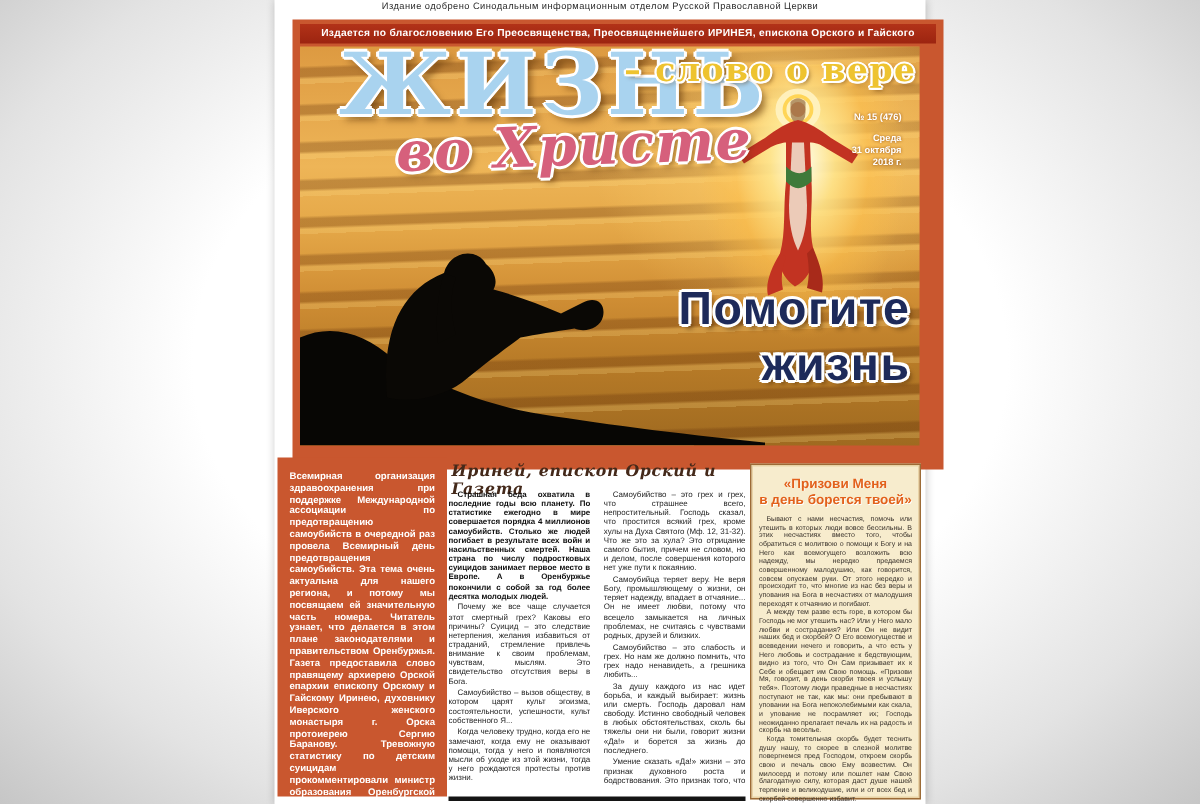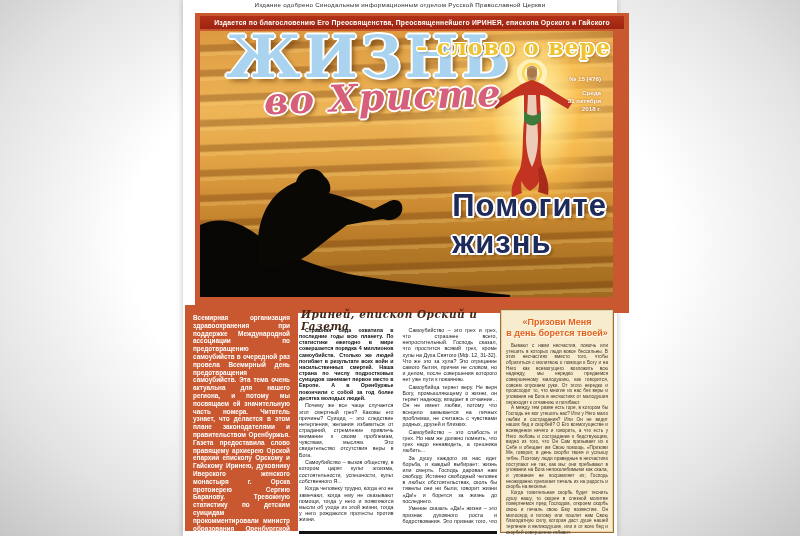--- a/index.html
+++ b/index.html
@@ -63,21 +63,21 @@
     text-shadow:0 0 2px rgba(120,50,0,.8);
   }
   .issue-info .num{margin-bottom:6px;}
   .jesus-glow{
     position:absolute;right:8px;top:12px;width:140px;height:185px;
     background:radial-gradient(ellipse at 50% 35%, rgba(255,255,235,.95) 0%, rgba(255,230,140,.8) 22%, rgba(255,190,70,.45) 45%, rgba(255,170,50,0) 70%);
   }
   .jesus-svg{position:absolute;right:34px;top:20px;}
   .silhouette-svg{position:absolute;left:0;bottom:0;}
   .cover-headline{
-    position:absolute;right:6px;top:156px;
+    position:absolute;right:6px;top:156px;text-align:right;
     font-weight:bold;font-size:31px;line-height:37px;letter-spacing:1px;
     color:#1d2a5a;
     text-shadow:-2px 0 #fff,2px 0 #fff,0 -2px #fff,0 2px #fff,-1.5px -1.5px #fff,1.5px 1.5px #fff,1.5px -1.5px #fff,-1.5px 1.5px #fff,3px 3px 3px rgba(60,30,0,.45);
   }
   .sidebar{
     position:absolute;left:2px;top:305px;width:113px;height:226px;
     background:#c9572f;color:#fff;
     padding:9px 8px;box-sizing:border-box;
     font-size:6.4px;line-height:7.8px;text-align:justify;font-weight:bold;
   }

